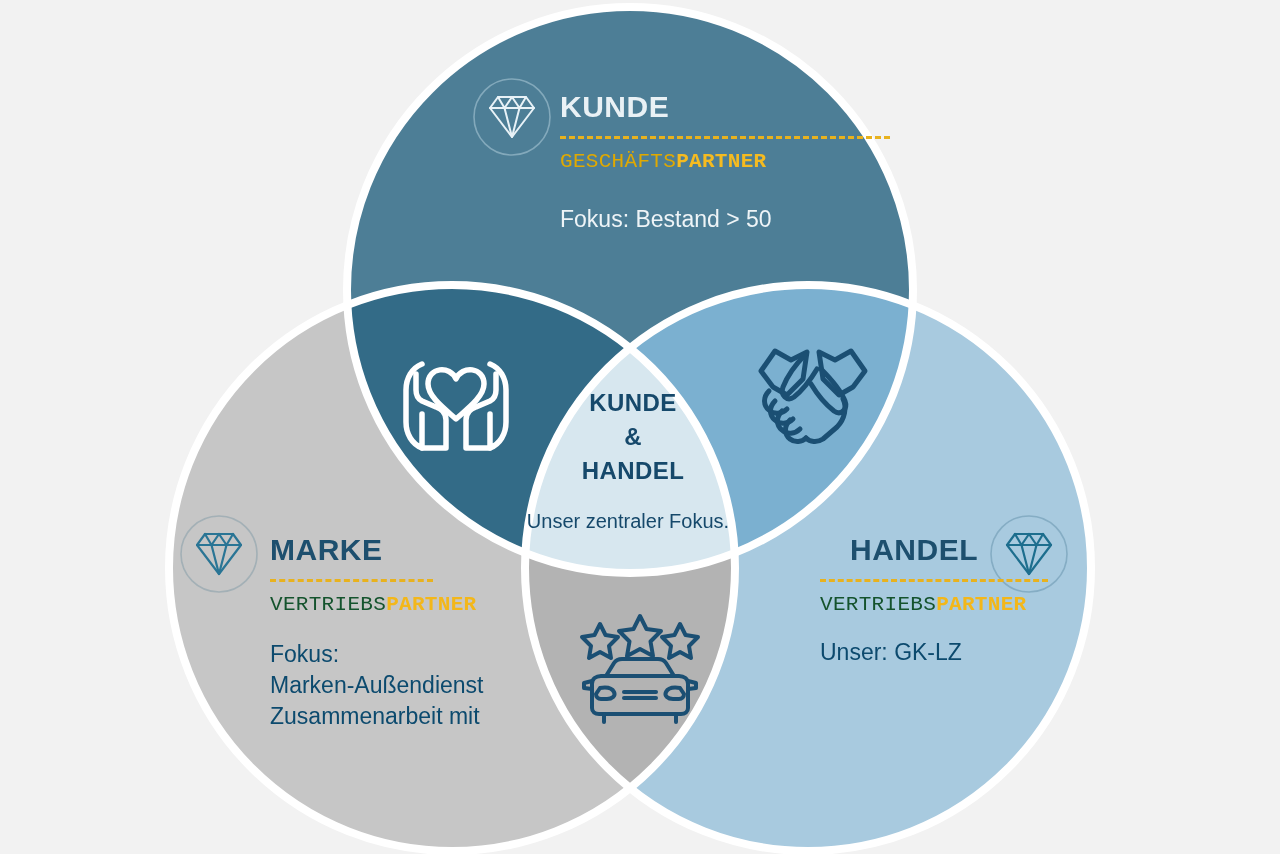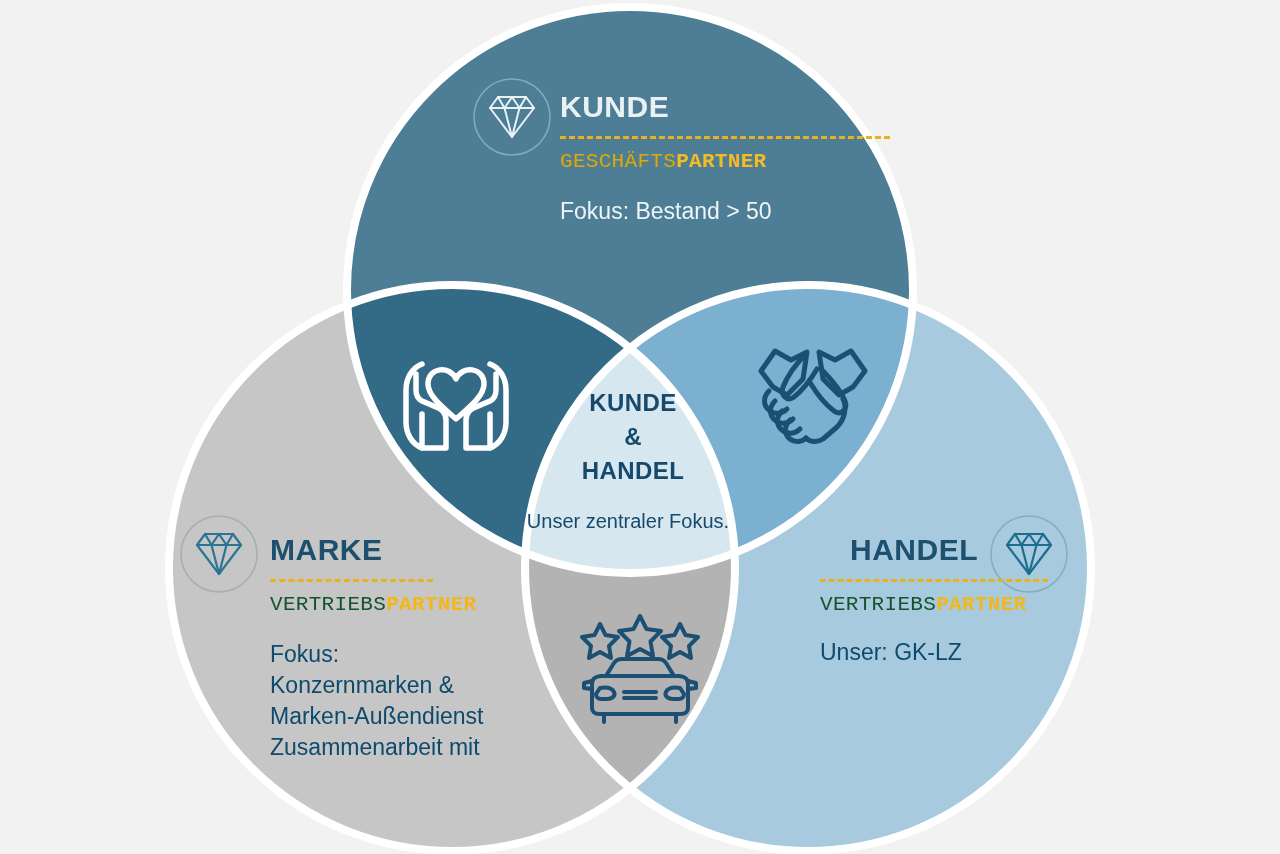--- a/index.html
+++ b/index.html
@@ -51,21 +51,21 @@
     font-family: Liberation Mono, monospace;
   }
   .partner-line .thin { color: #14532d; font-weight: normal; }
   .partner-line .bold { color: #f3b71a; font-weight: bold; }
   .partner-line.dark .thin { color: #e0a900; }
   .partner-line.dark .bold { color: #f5bb20; }
 
   .focus-line {
     font-size: 23px;
     line-height: 1.35;
-    margin-top: 24px;
+    margin-top: 32px;
   }
   .focus-line.on-dark { color: #eef4f7; }
   .focus-line.on-light { color: #0c4a6e; }
 
   
   .center-block {
     position: absolute;
     left: 533px;
     top: 386px;
     width: 200px;
@@ -234,21 +234,20 @@
     <div class="partner-line dark"><span class="thin">GESCHÄFTS</span><span class="bold">PARTNER</span></div>
     <div class="focus-line on-dark">Fokus: Bestand &gt; 50</div>
   </div>
 
   <div class="label-block" style="left:270px; top:535px; width:320px;">
     <div class="cluster-title on-light">MARKE</div>
     <div class="divider-dashed" style="width:163px;"></div>
     <div class="partner-line"><span class="thin">VERTRIEBS</span><span class="bold">PARTNER</span></div>
     <div class="focus-line on-light" style="margin-top:24px;">
       <div>Fokus:</div>
-      <div>Konzernmarken &amp;</div>
       <div>Marken-Außendienst</div>
       <div>Zusammenarbeit mit</div>
     </div>
   </div>
 
   <div class="label-block" style="left:820px; top:535px; width:300px;">
     <div class="cluster-title on-light" style="text-align:left; padding-left:30px;">HANDEL</div>
     <div class="divider-dashed" style="width:228px;"></div>
     <div class="partner-line"><span class="thin">VERTRIEBS</span><span class="bold">PARTNER</span></div>
     <div class="focus-line on-light" style="margin-top:22px;">Unser: GK-LZ</div>

